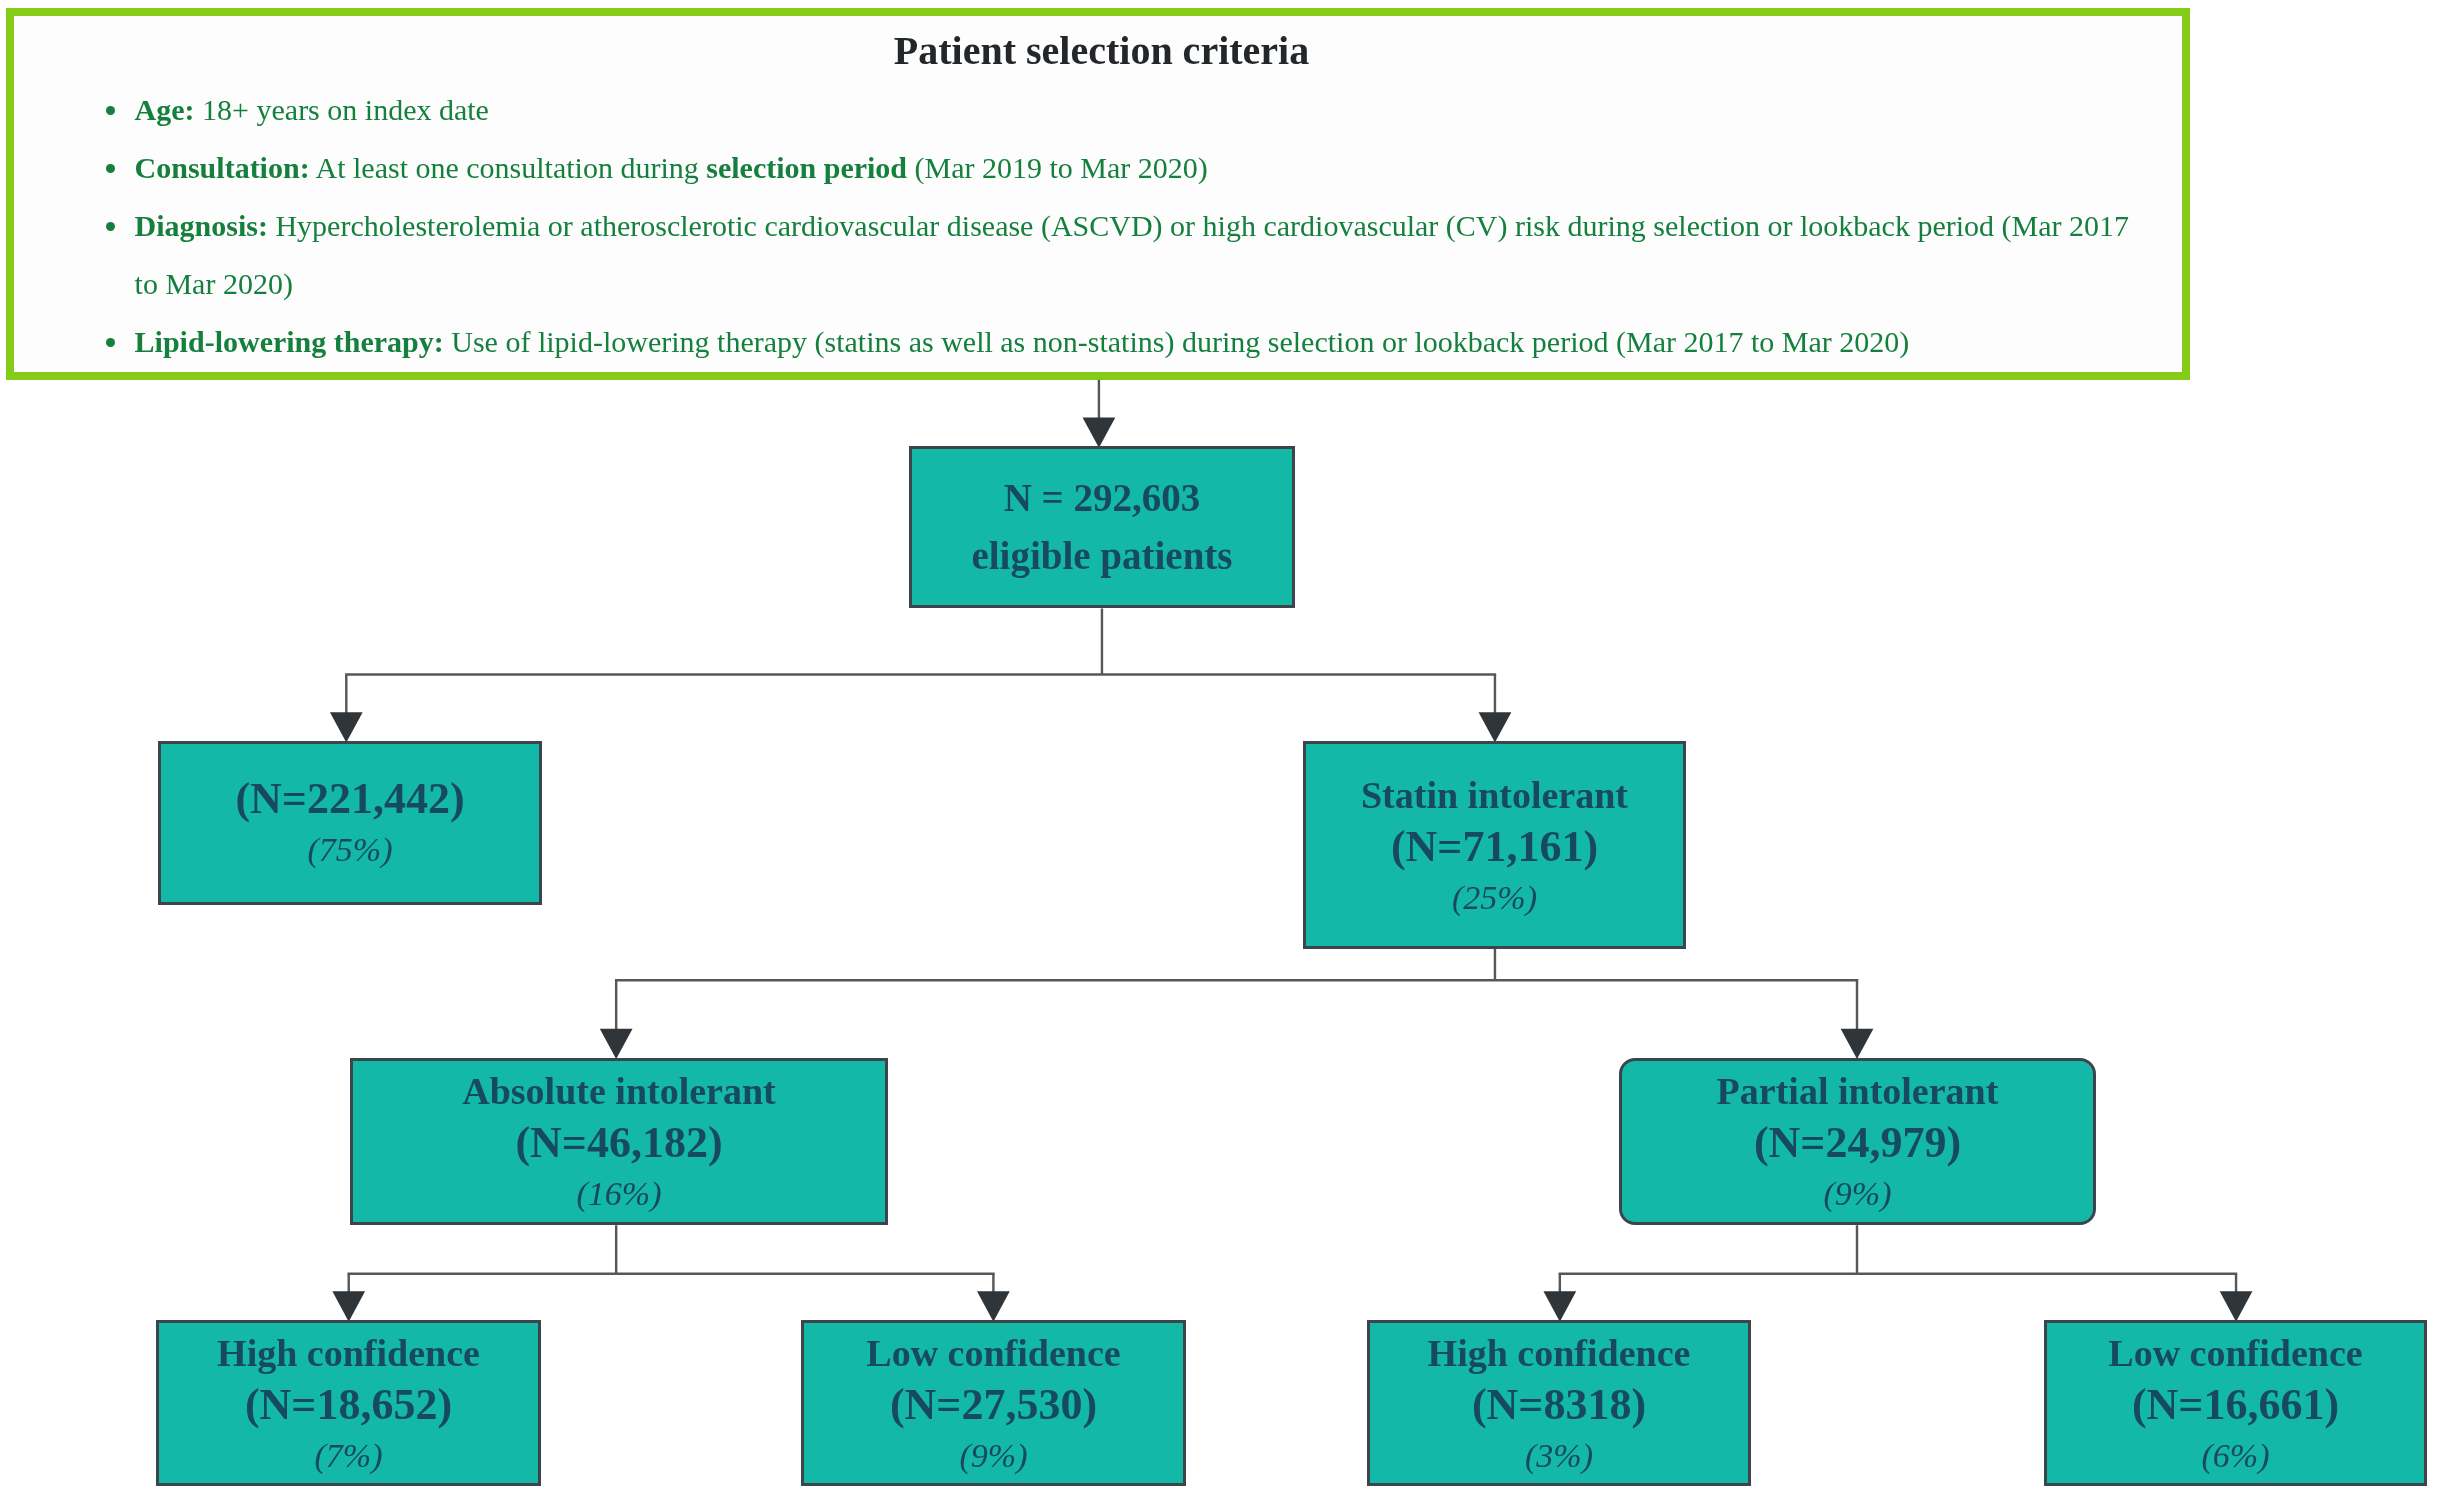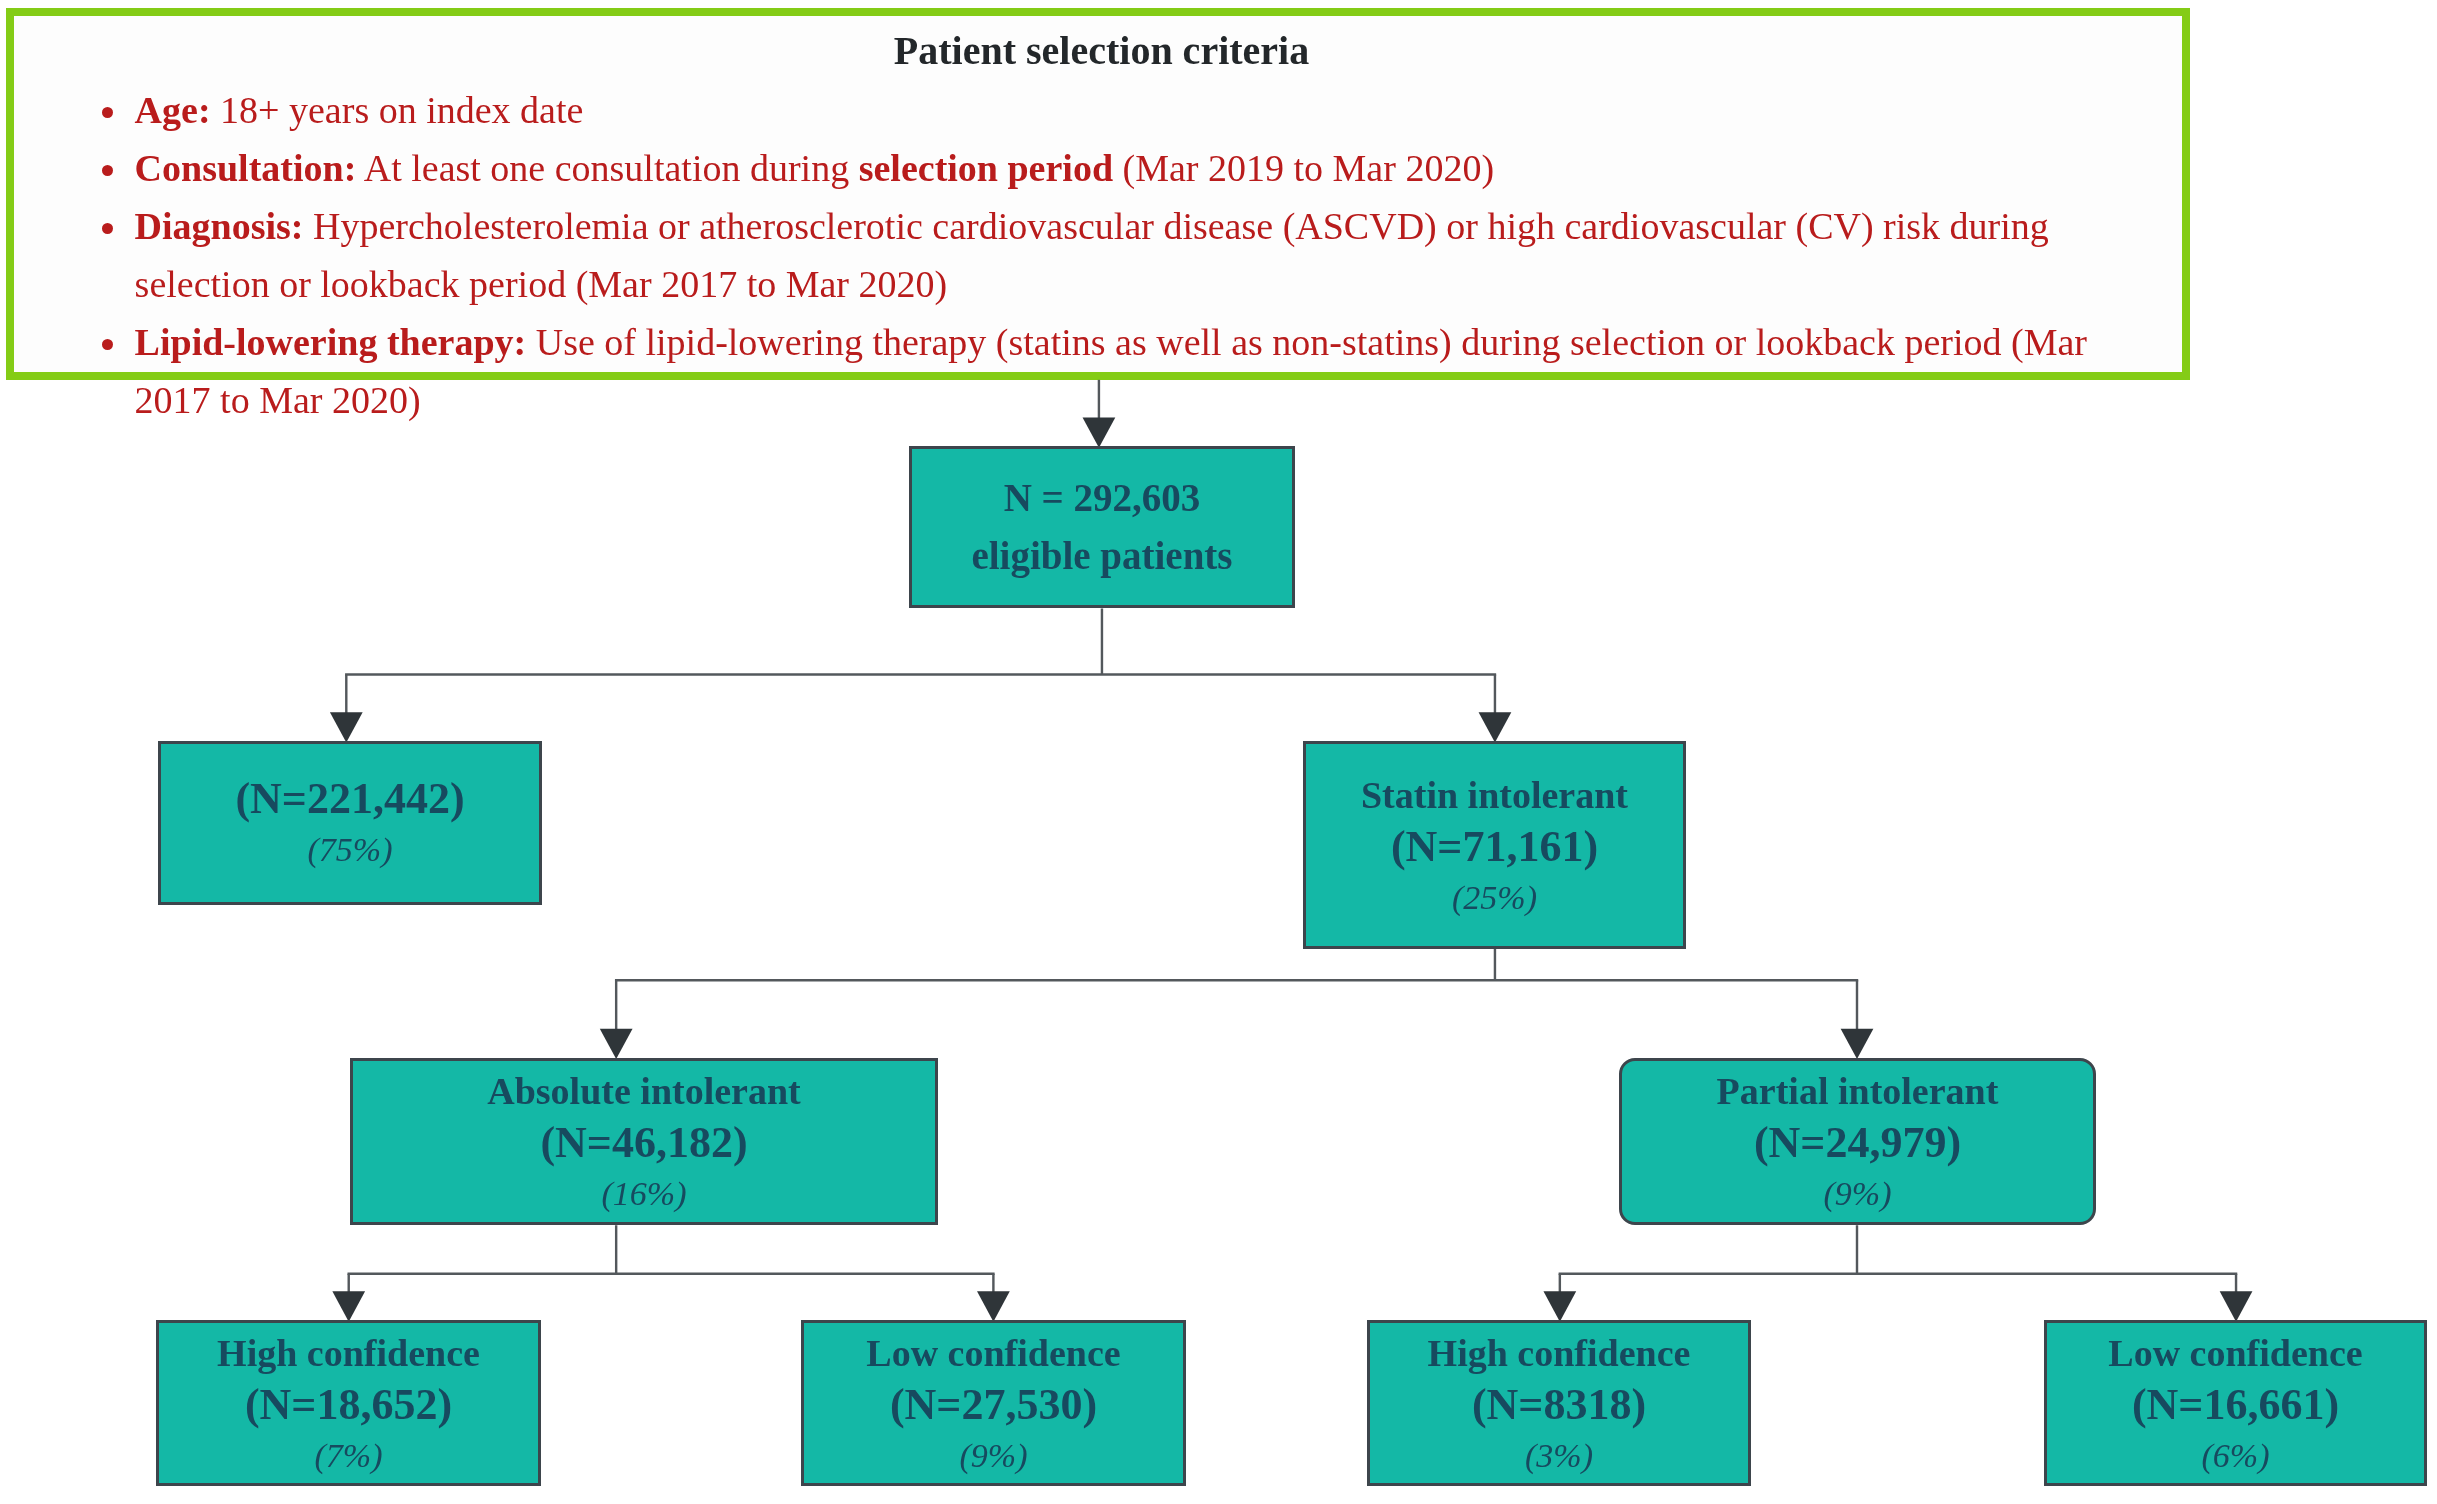--- a/index.html
+++ b/index.html
@@ -14,21 +14,21 @@
     position:absolute;left:6px;top:8px;width:2184px;height:372px;
     box-sizing:border-box;border:8px solid #84cc16;background:#fdfdfd;
     padding:8.5px 42px 0 49px;
   }
   .criteria-title{
     font-size:40px;font-weight:bold;text-align:center;color:#23272a;
     line-height:52px;
   }
   .criteria-list{
     margin:4.9px 0 0 0;padding-left:68px;
-    font-size:38px;line-height:58px;color:#b91c1c;
+    font-size:30px;line-height:58px;color:#15803d;
   }
   .criteria-list li{padding-left:3.6px;}
   .seg-b{font-weight:bold;}
   
   .node{
     position:absolute;box-sizing:border-box;
     border:3px solid #3d454c;background:#14b8a6;
     display:flex;flex-direction:column;justify-content:center;
     text-align:center;color:#174a5f;z-index:2;
   }
@@ -99,21 +99,21 @@
     <div class="node-n">(N=221,442)</div>
     <div class="node-pct">(75%)</div>
   </div>
 
   <div class="node" style="left:1303px;top:741px;width:383px;height:208px;">
     <div class="node-title">Statin intolerant</div>
     <div class="node-n">(N=71,161)</div>
     <div class="node-pct">(25%)</div>
   </div>
 
-  <div class="node" style="left:350px;top:1058px;width:588px;height:167px;">
+  <div class="node" style="left:350px;top:1058px;width:538px;height:167px;">
     <div class="node-title">Absolute intolerant</div>
     <div class="node-n">(N=46,182)</div>
     <div class="node-pct">(16%)</div>
   </div>
 
   <div class="node" style="left:1619px;top:1058px;width:477px;height:167px;border-radius:16px;">
     <div class="node-title">Partial intolerant</div>
     <div class="node-n">(N=24,979)</div>
     <div class="node-pct">(9%)</div>
   </div>

